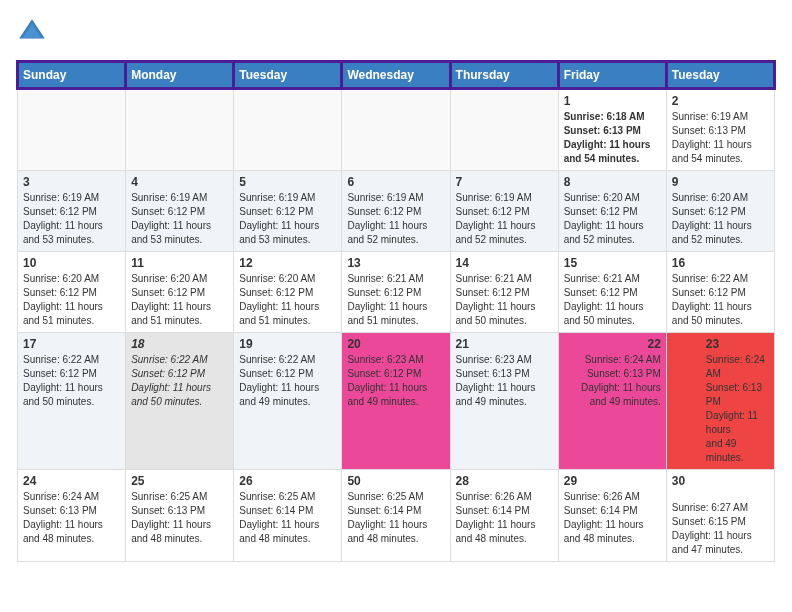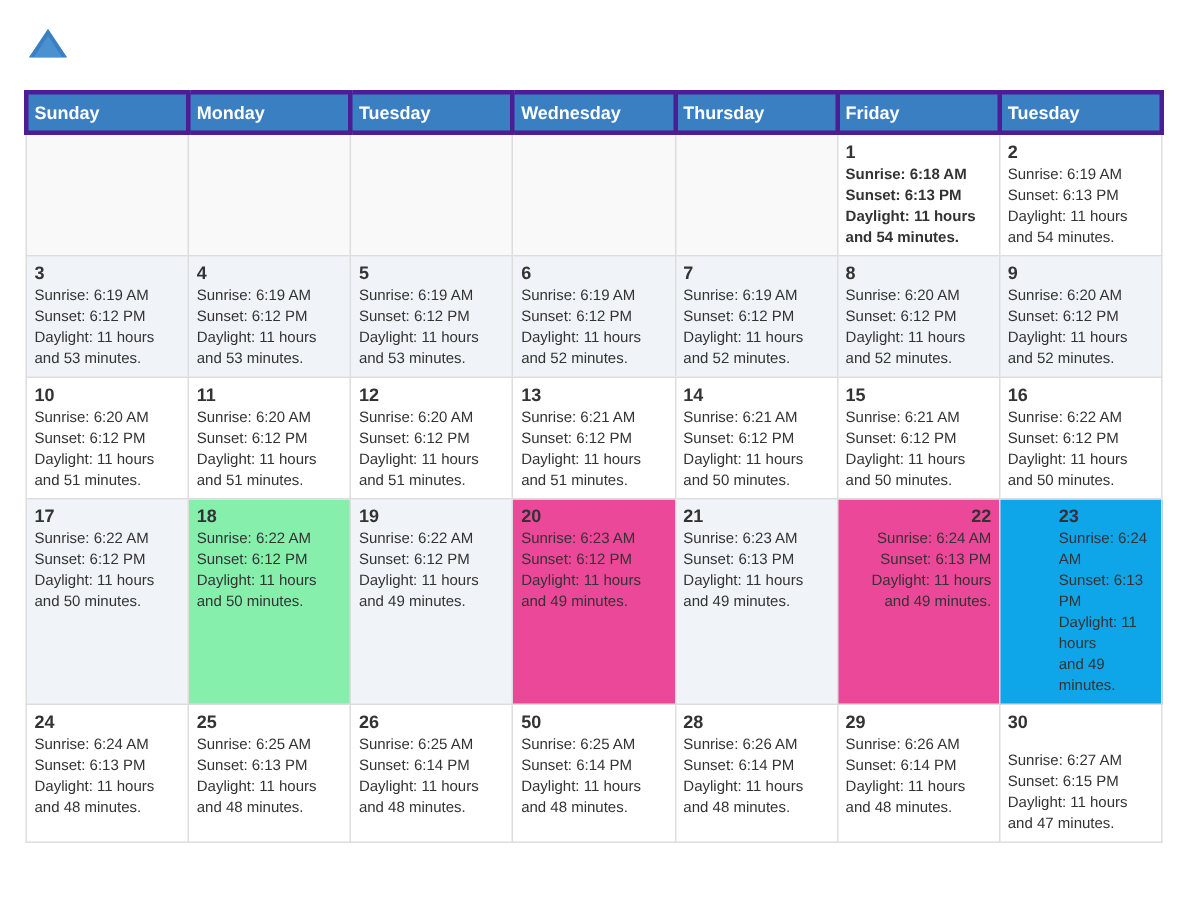--- a/index.html
+++ b/index.html
@@ -250,21 +250,21 @@
         </td>
       </tr>
       <tr>
         <td style="background: rgb(240, 244, 248);">
           <span class="day-num">17</span>
           <div class="day-info" style="white-space: pre-line;">Sunrise: 6:22 AM
 Sunset: 6:12 PM
 Daylight: 11 hours
 and 50 minutes.</div>
         </td>
-        <td style="background: #86efac;">
+        <td style="background: #e5e5e5; font-style: italic;">
           <span class="day-num">18</span>
           <div class="day-info" style="white-space: pre-line;">Sunrise: 6:22 AM
 Sunset: 6:12 PM
 Daylight: 11 hours
 and 50 minutes.</div>
         </td>
         <td style="background: rgb(240, 244, 248);">
           <span class="day-num">19</span>
           <div class="day-info" style="white-space: pre-line;">Sunrise: 6:22 AM
 Sunset: 6:12 PM
@@ -285,21 +285,21 @@
 Daylight: 11 hours
 and 49 minutes.</div>
         </td>
         <td style="background: #ec4899; text-align: right;">
           <span class="day-num">22</span>
           <div class="day-info" style="white-space: pre-line;">Sunrise: 6:24 AM
 Sunset: 6:13 PM
 Daylight: 11 hours
 and 49 minutes.</div>
         </td>
-        <td style="background: #0ea5e9; padding-left: 39px;">
+        <td style="background: #ef4444; padding-left: 39px;">
           <span class="day-num">23</span>
           <div class="day-info" style="white-space: pre-line;">Sunrise: 6:24 AM
 Sunset: 6:13 PM
 Daylight: 11 hours
 and 49 minutes.</div>
         </td>
       </tr>
       <tr>
         <td>
           <span class="day-num">24</span>

